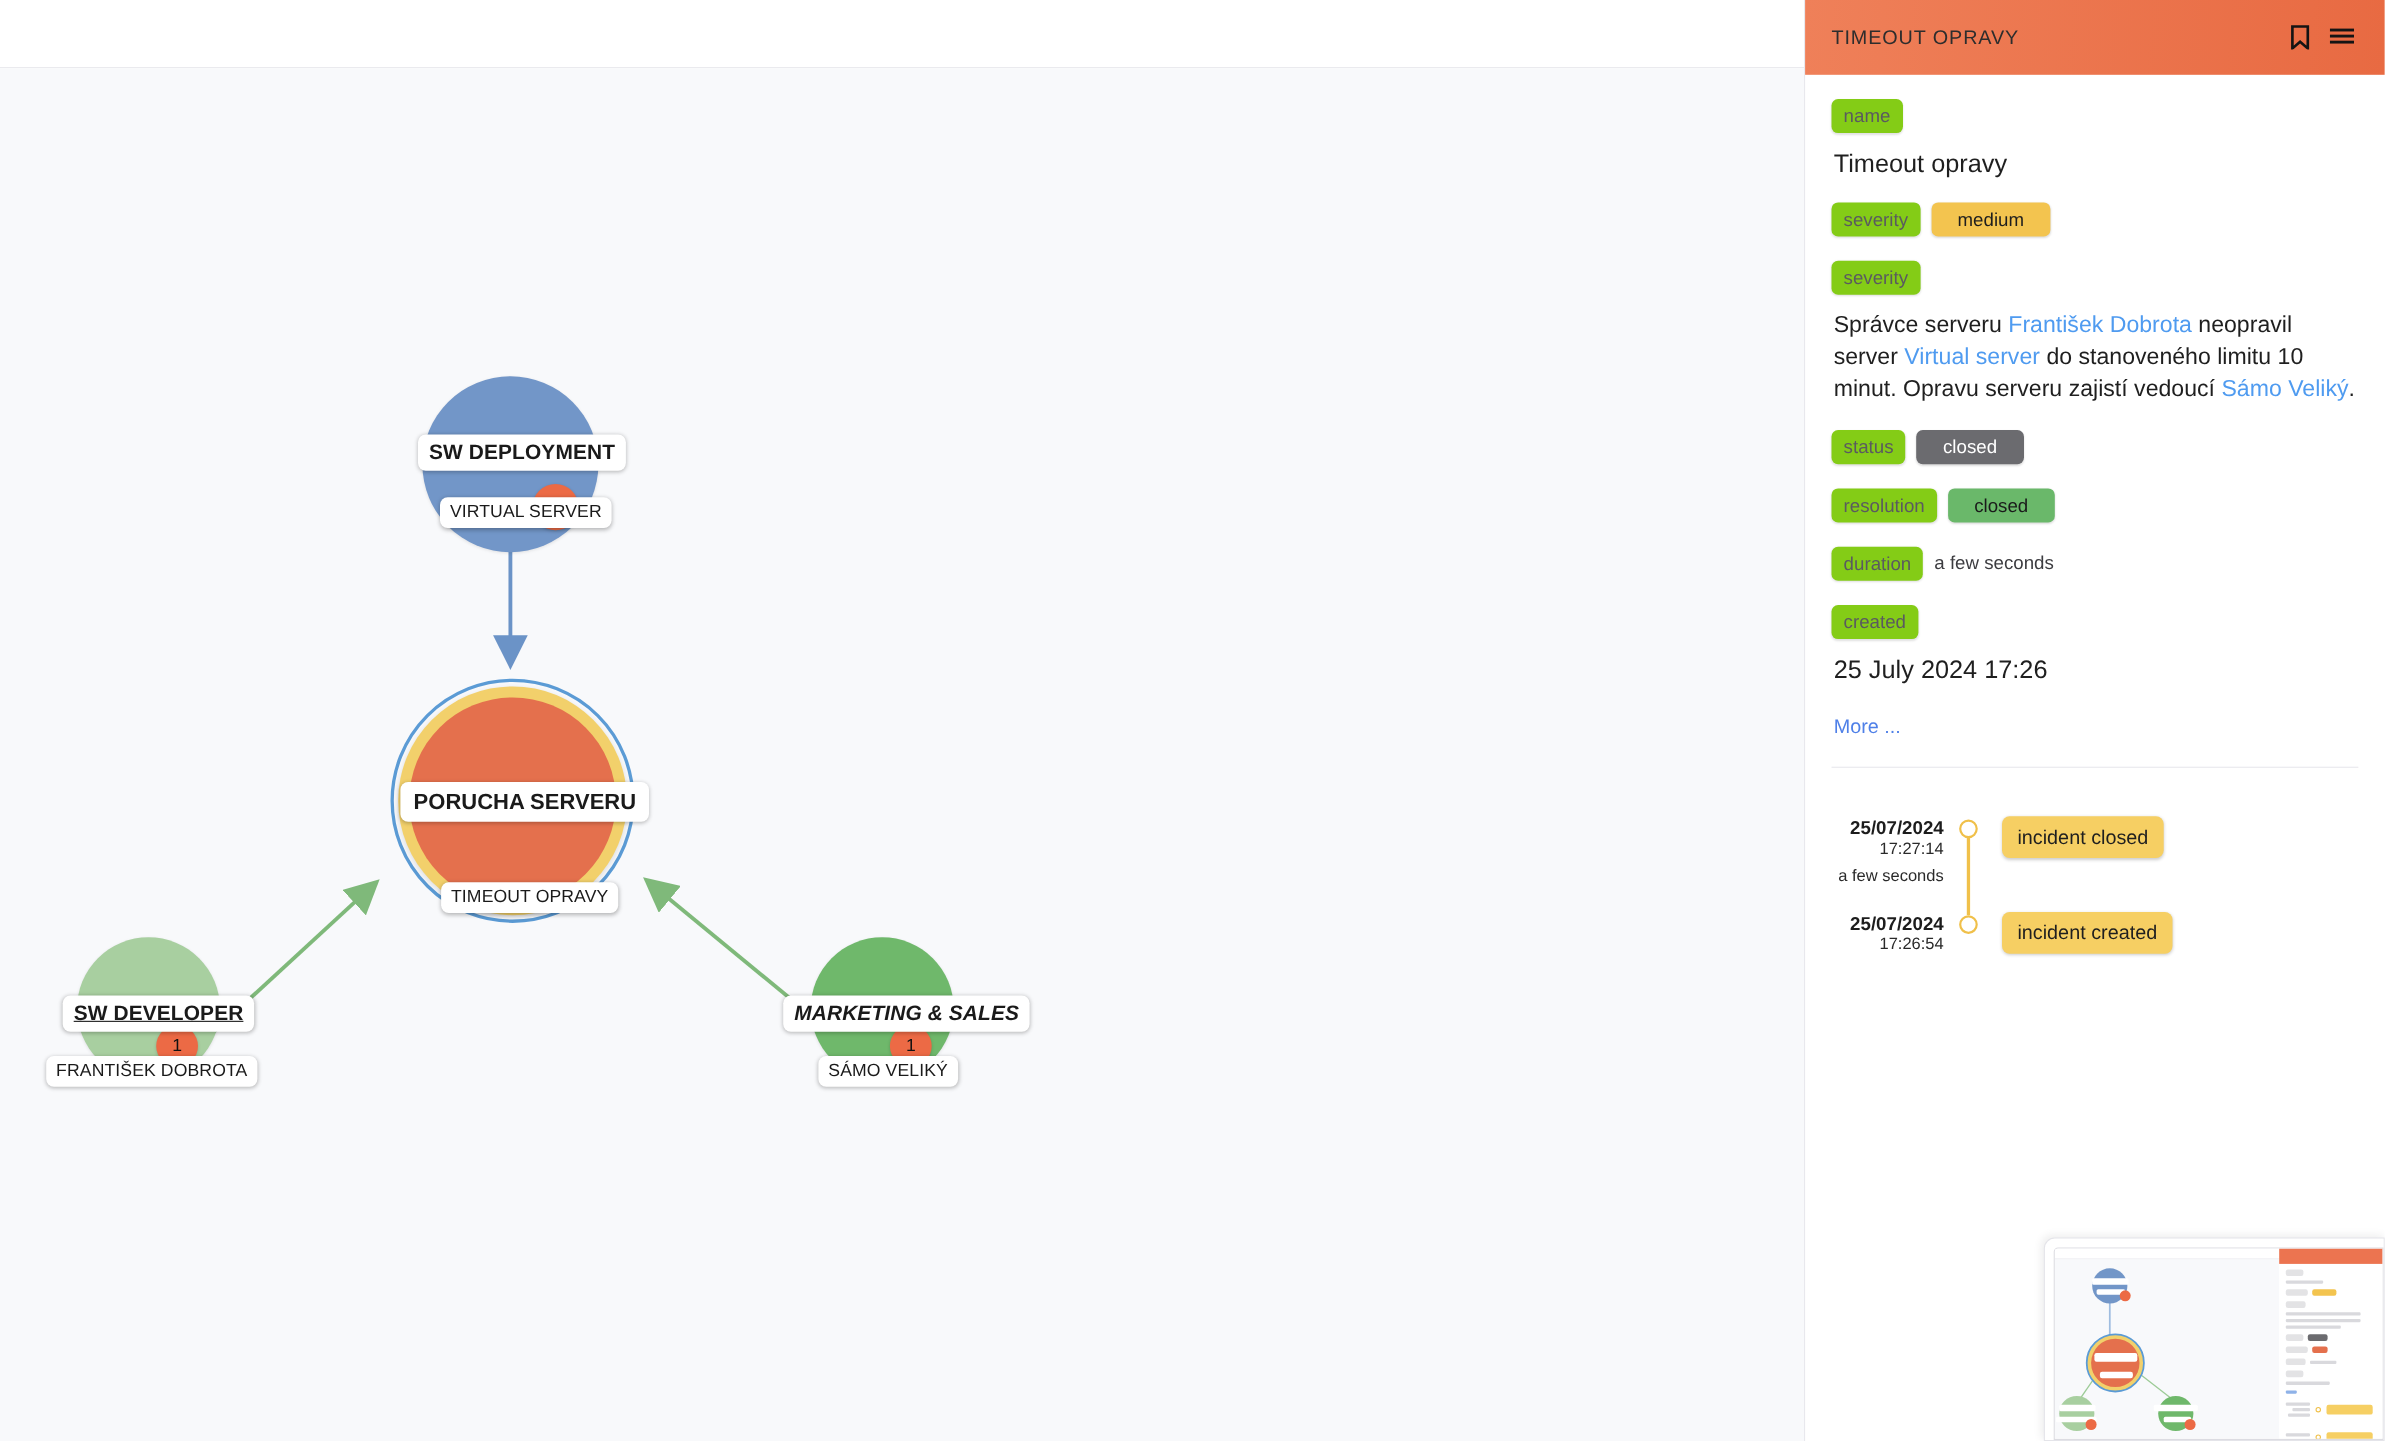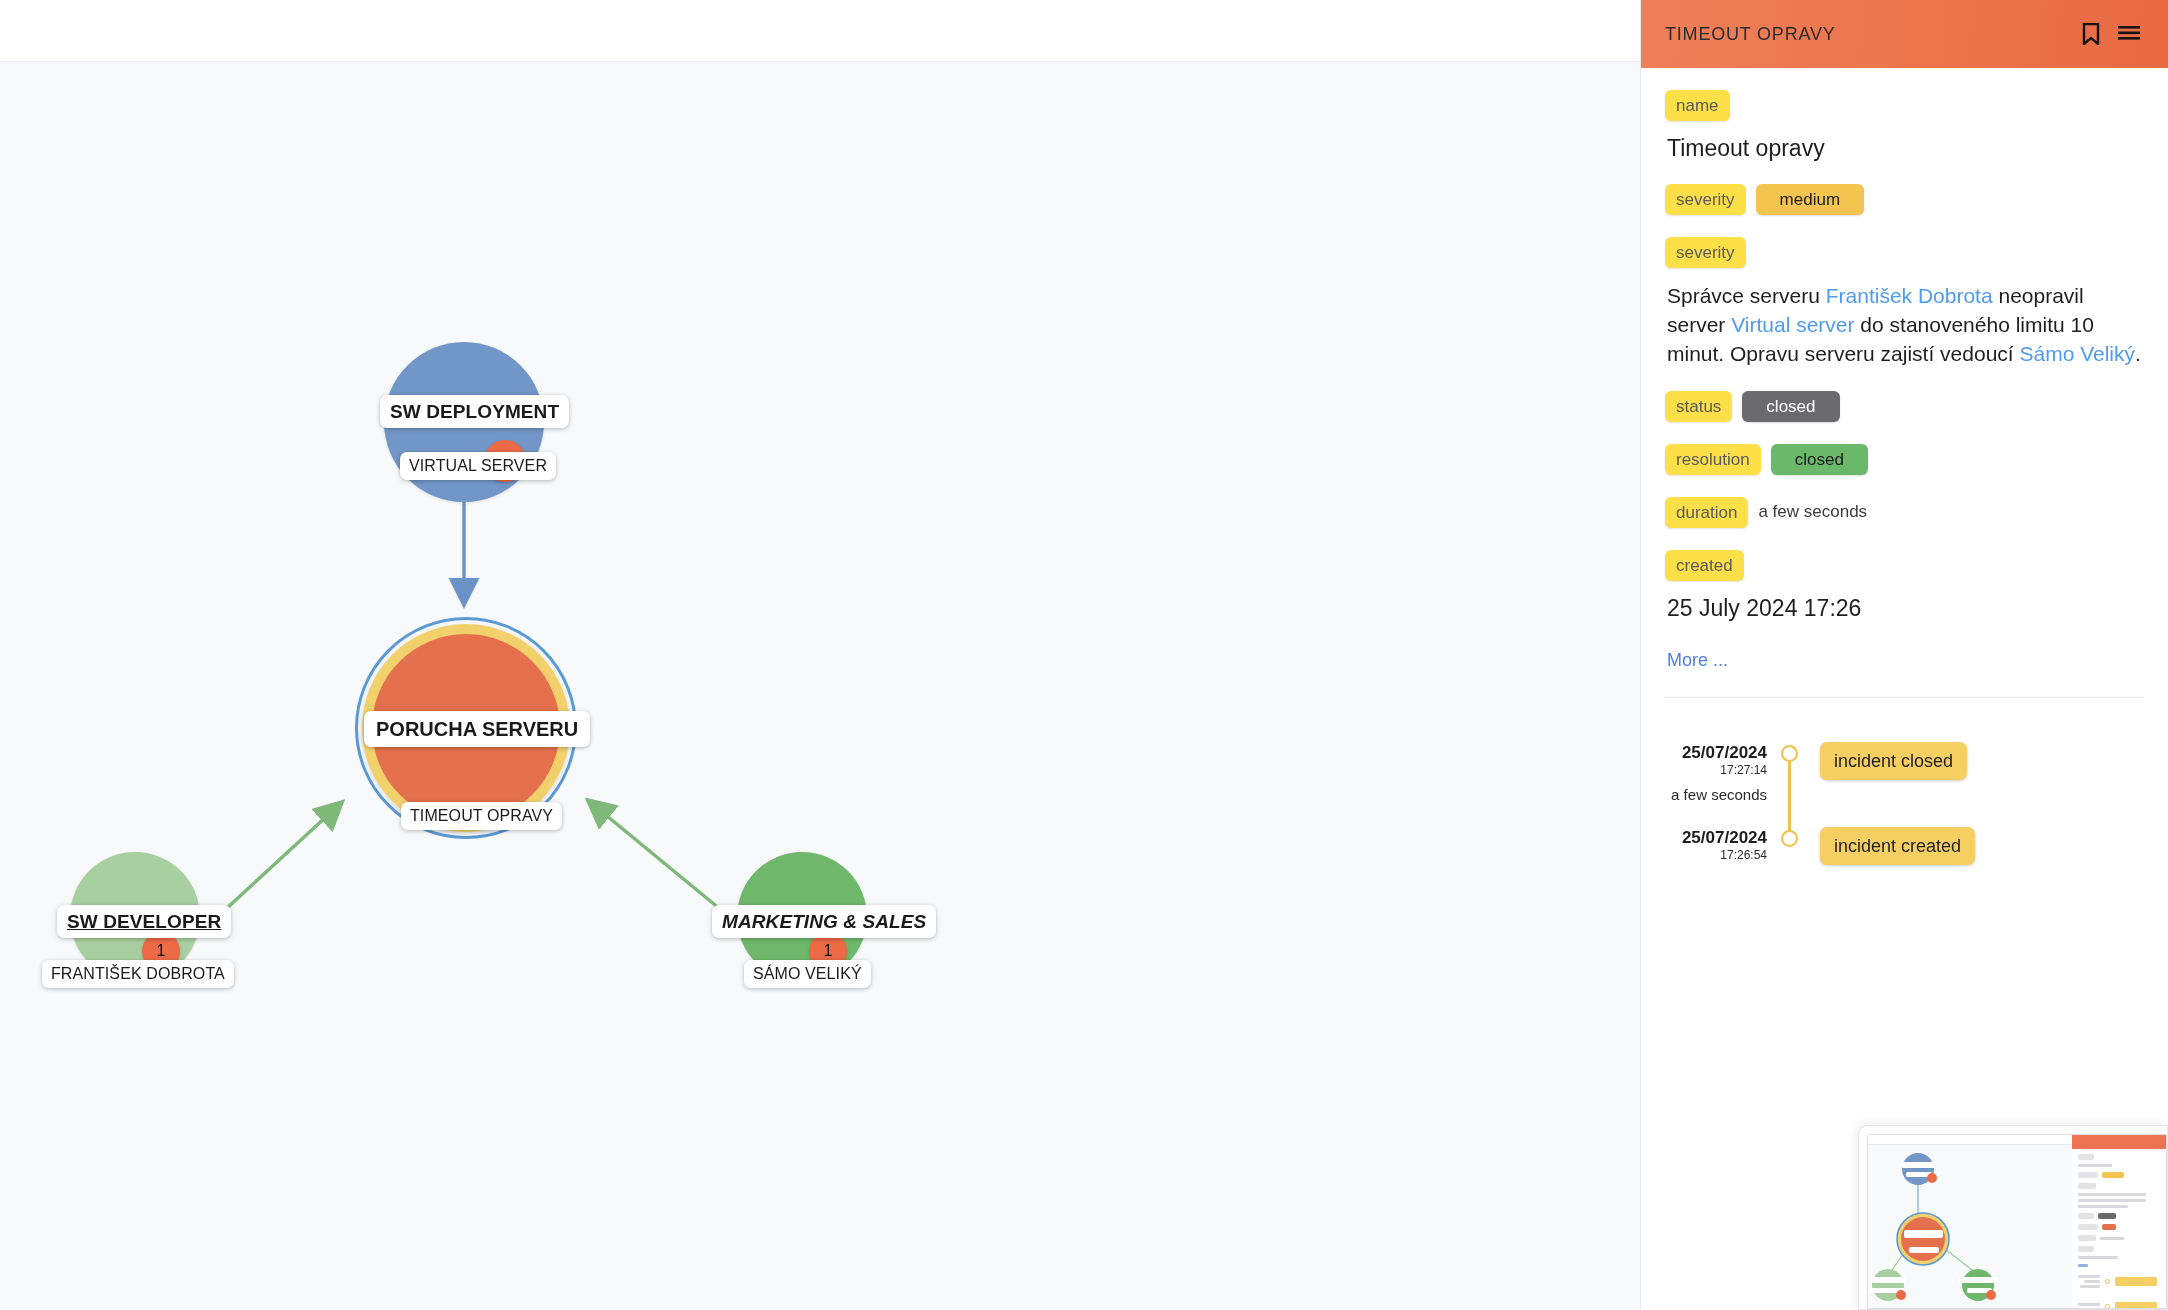--- a/index.html
+++ b/index.html
@@ -92,21 +92,21 @@
   .panel-title {
     font-size: 18px; letter-spacing: .8px; flex: 1;
     color: #2d2d2d;
   }
   .hdr-icon { width: 30px; height: 30px; display:flex; align-items:center; justify-content:center; margin-left: 8px; cursor: pointer; }
 
   .panel-body { padding: 22px 24px 10px 24px; }
 
   .tag {
     display: inline-flex; align-items: center;
-    background: #fde047;
+    background: #84cc16;
     color: #5a5a60;
     font-size: 17px;
     border-radius: 6px;
     padding: 7px 11px;
     box-shadow: 0 1px 2px rgba(0,0,0,0.12);
     line-height: 1;
   }
   .val-line { font-size: 23px; color: #1f1f1f; margin: 14px 0 0 2px; }
   .row { display: flex; align-items: center; gap: 10px; margin-top: 22px; }
   .row-first { margin-top: 0; }
@@ -127,21 +127,21 @@
   .lnk { color: #4f9bf0; cursor: pointer; }
   .more-link { display: inline-block; margin: 28px 0 0 2px; font-size: 18px; color: #4f80e8; cursor: pointer; }
 
   .panel-divider { height: 1px; background: #e8e8ed; margin-top: 26px; }
 
   
   .timeline { position: relative; padding: 34px 24px 0 24px; }
   .tl-item { position: relative; display: flex; align-items: flex-start; }
   .tl-left { width: 116px; text-align: right; padding-right: 14px; }
   .tl-date { font-size: 17px; font-weight: 700; color: #1c1c1c; line-height: 1.25; }
-  .tl-time { font-size: 12px; color: #2a2a2a; line-height: 1.25; }
+  .tl-time { font-size: 15px; color: #2a2a2a; line-height: 1.25; }
   .tl-gap  { font-size: 15px; color: #2a2a2a; text-align: right; width: 116px; padding-right: 14px; }
   .tl-dot {
     width: 17px; height: 17px; border-radius: 50%;
     border: 2.5px solid #f0c04a; background: #ffffff;
     flex: 0 0 auto; margin-top: 3px;
   }
   .tl-line { position: absolute; width: 3px; background: #f0c04a; }
   .tl-badge {
     margin-left: 22px;
     background: #f6cf63; color: #1f1f1f;

